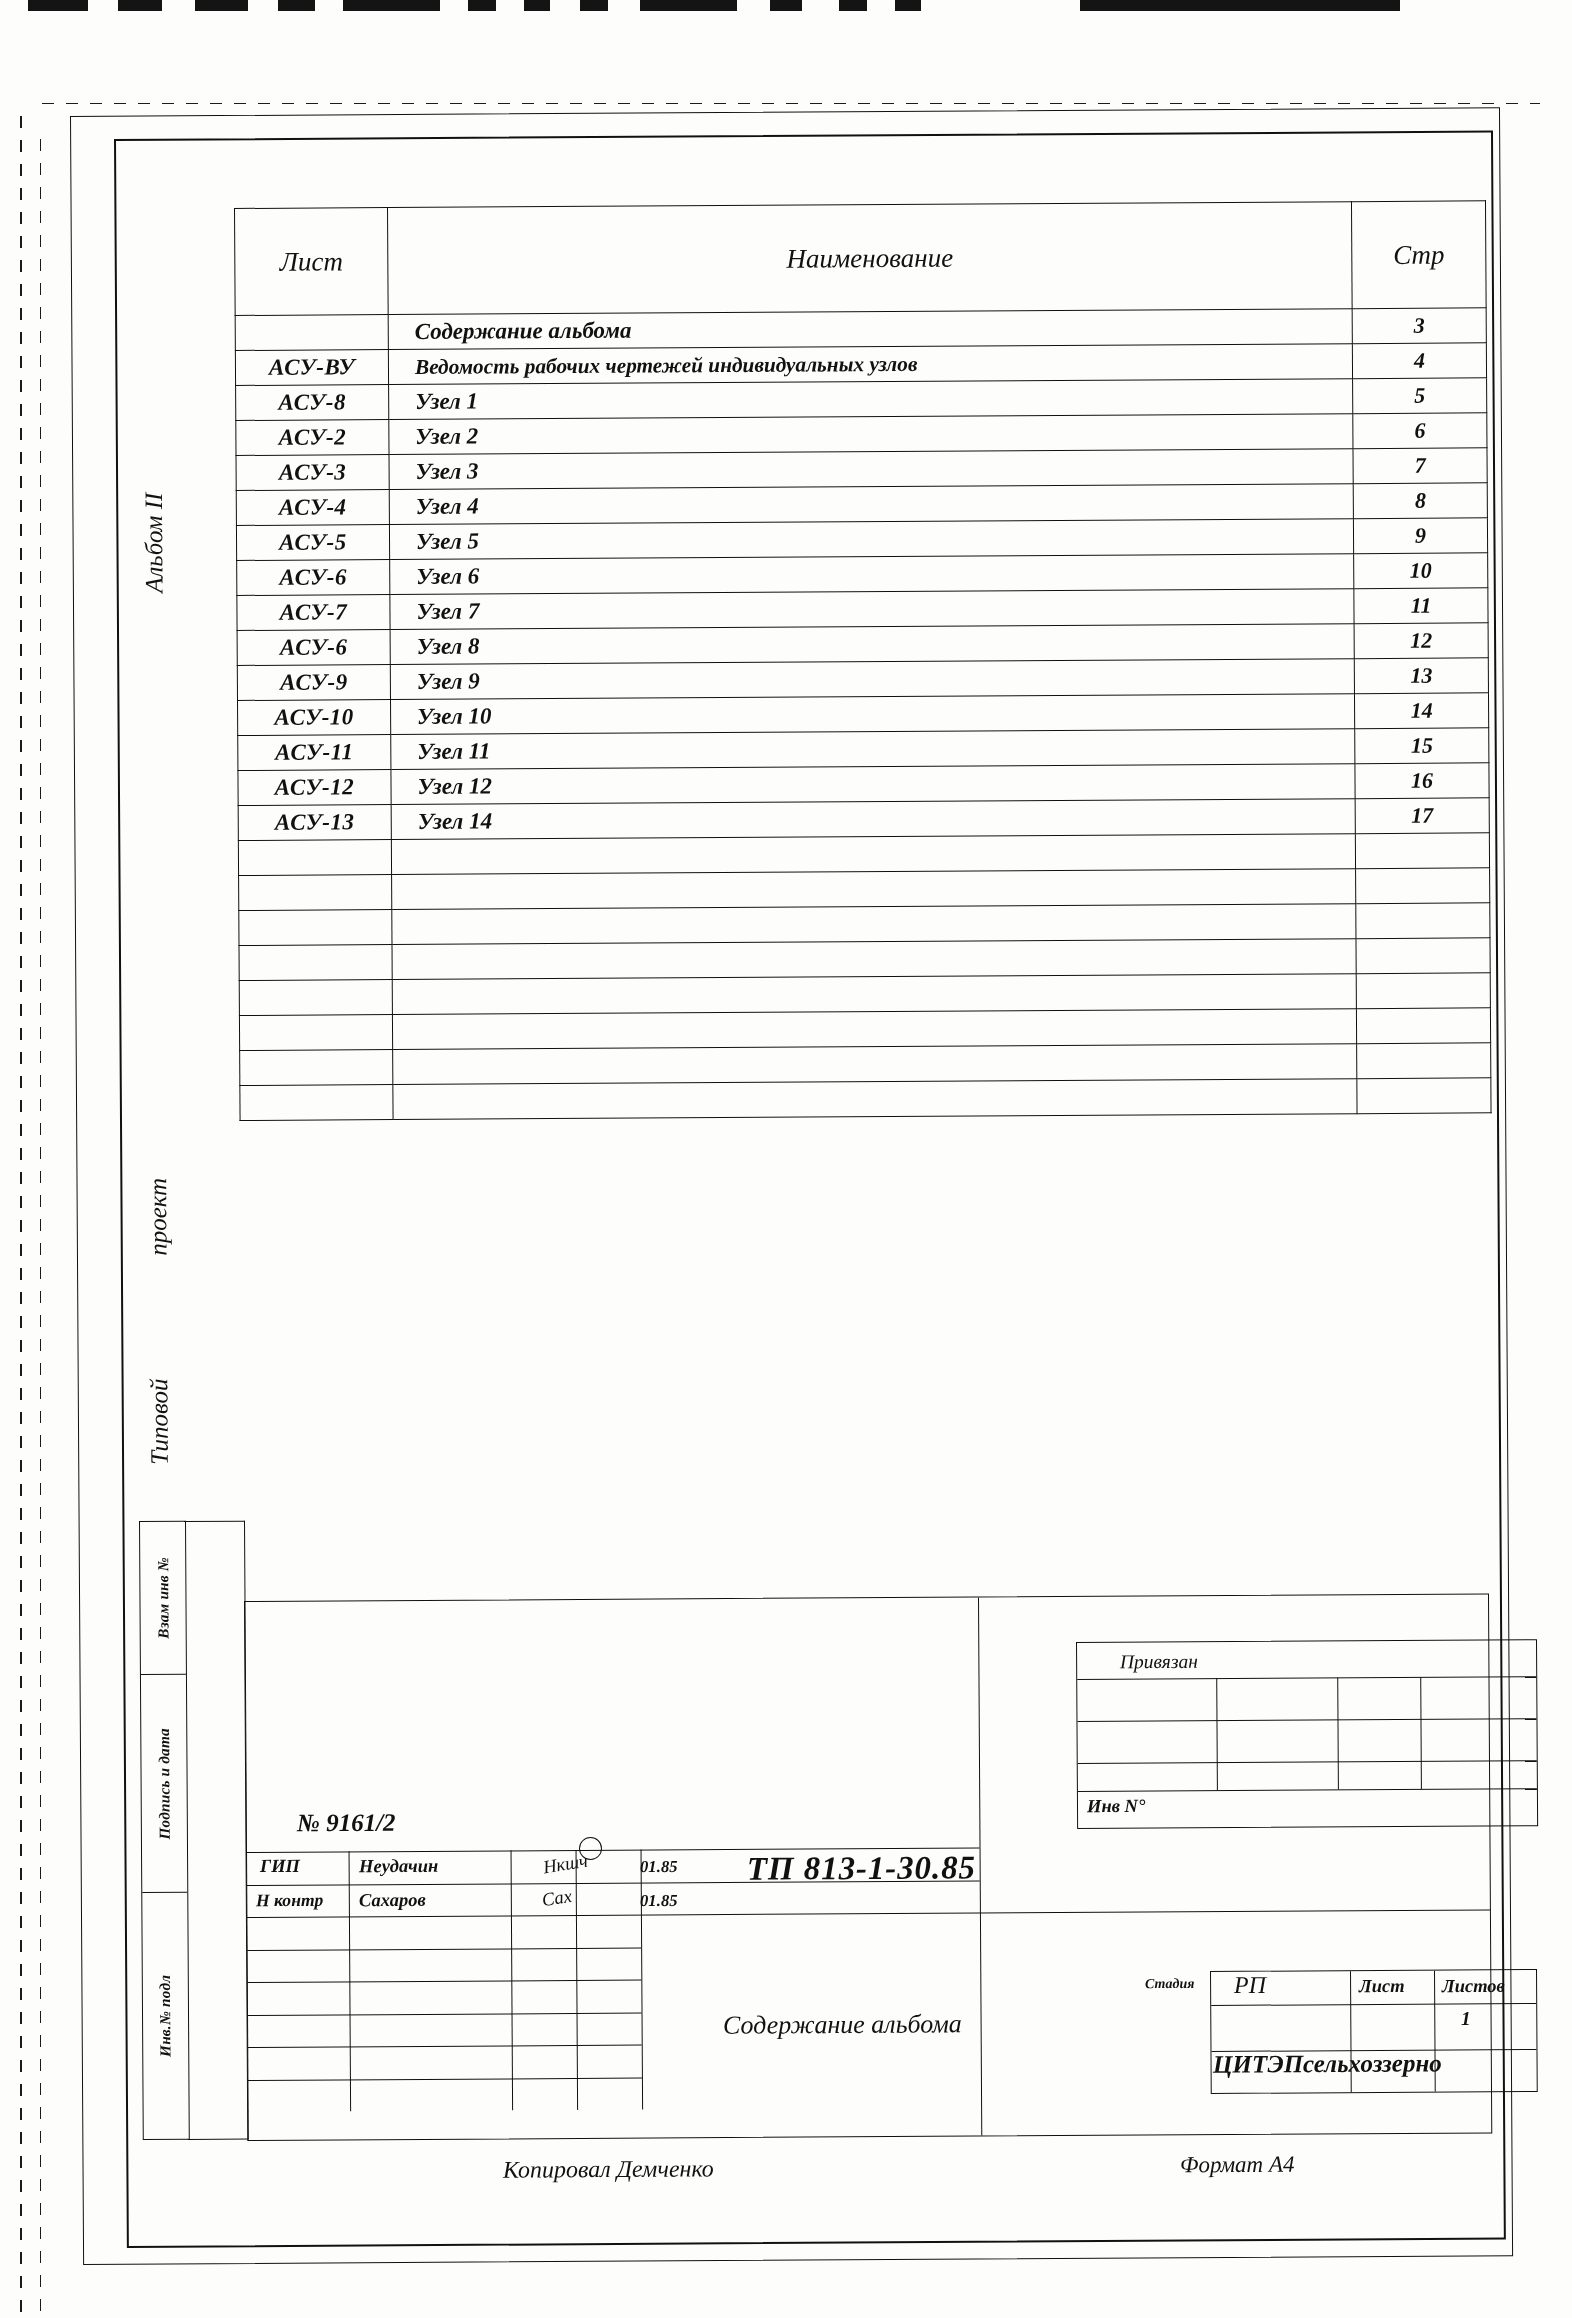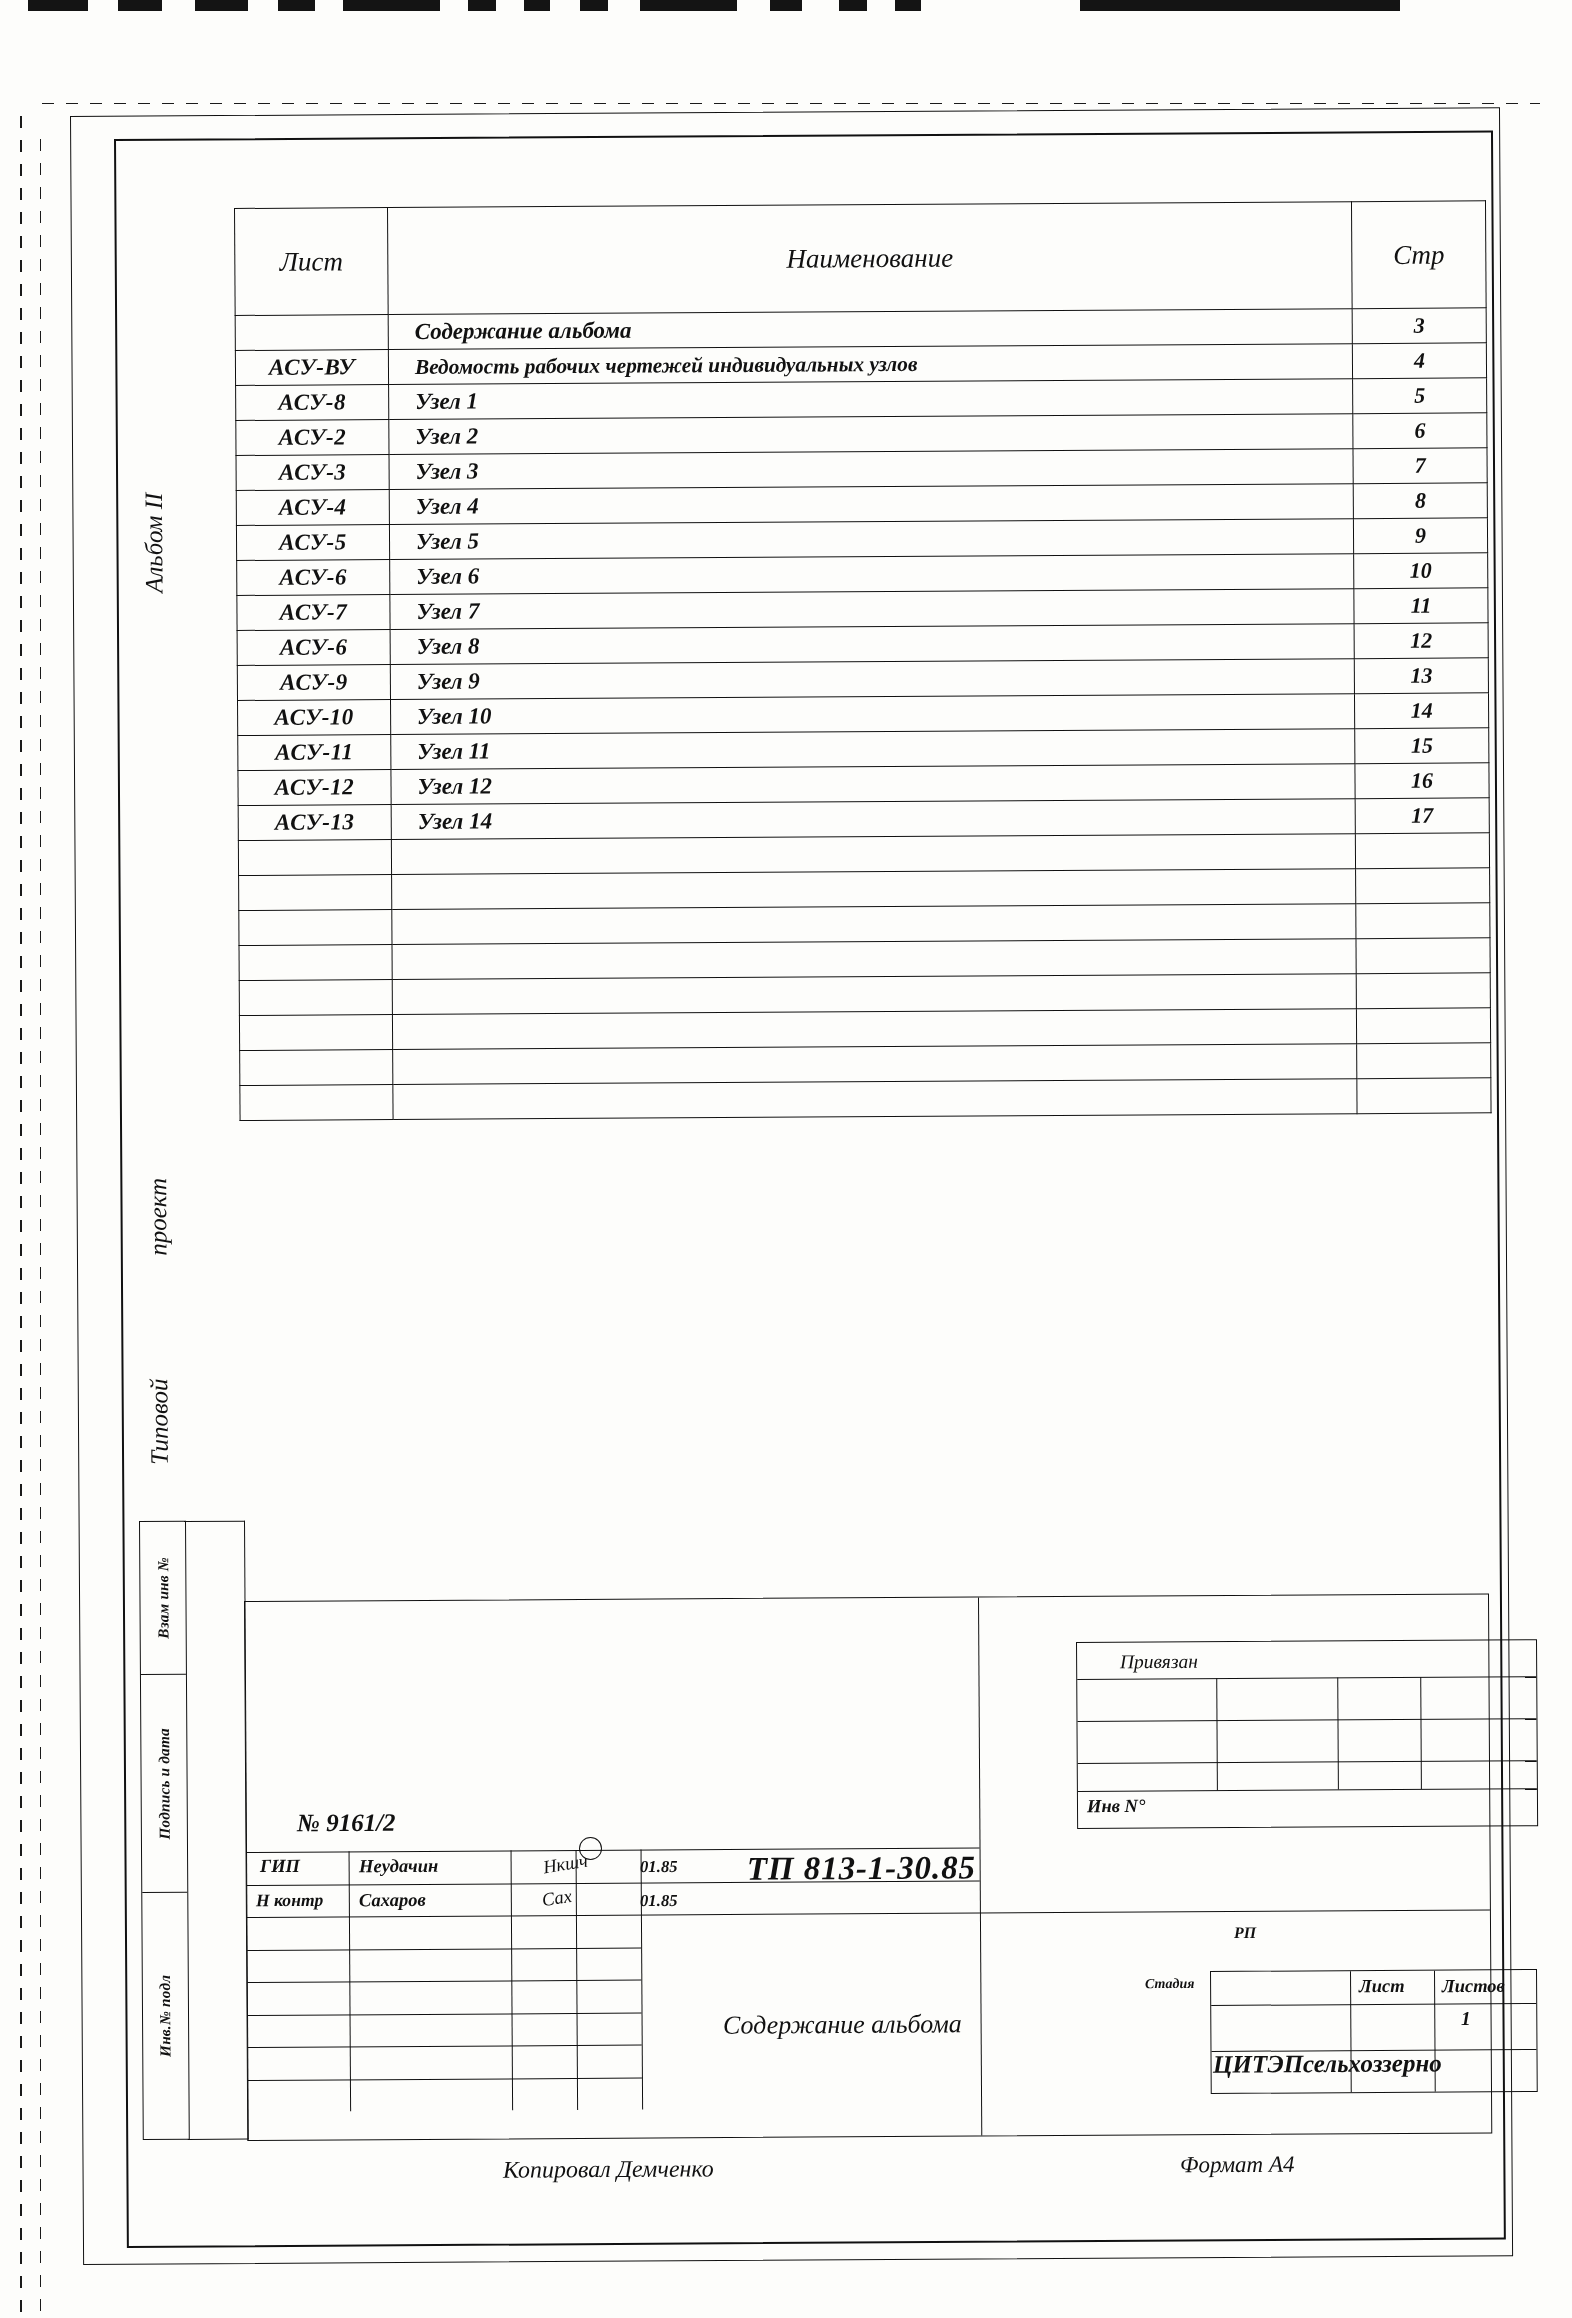--- a/index.html
+++ b/index.html
@@ -488,21 +488,21 @@
 
   <div class="stat-box">
     <div class="hline" style="left:0; top:33px;  width:325px;"></div>
     <div class="vline" style="left:139px; top:0; height:121px;"></div>
     <div class="vline" style="left:223px; top:0; height:121px;"></div>
     <div class="hline" style="left:0; top:79px; width:325px;"></div>
   </div>
   <div class="bottom-txt" style="left:1145px; top:1976px; font-size:14px; font-weight:bold; transform:rotate(-0.35deg);">Стадия</div>
   <div class="bottom-txt" style="left:1359px; top:1976px; font-size:18.5px; font-weight:bold; transform:rotate(-0.35deg);">Лист</div>
   <div class="bottom-txt" style="left:1442px; top:1976px; font-size:18.5px; font-weight:bold; transform:rotate(-0.35deg);">Листов</div>
-  <div class="bottom-txt" style="left:1234px; top:1924px; font-size:16px; font-weight:bold; transform:rotate(-0.35deg);">РП</div>
+  <div class="bottom-txt" style="left:1234px; top:1972px; font-size:24px; font-weight:normal; transform:rotate(-0.35deg);">РП</div>
   <div class="bottom-txt" style="left:1461px; top:2008px; font-size:19.5px; font-weight:bold; transform:rotate(-0.35deg);">1</div>
 
   <div class="bottom-txt" style="left:1213px; top:2050px; font-size:25px; font-weight:bold; transform:rotate(-0.35deg);">ЦИТЭПсельхоззерно</div>
 
   <div class="bottom-txt" style="left:503px; top:2156px; font-size:24px; transform:rotate(-0.35deg);">Копировал  Демченко</div>
   <div class="bottom-txt" style="left:1180px; top:2152px; font-size:23px; transform:rotate(-0.35deg);">Формат А4</div>
 
 </div>
 
 

